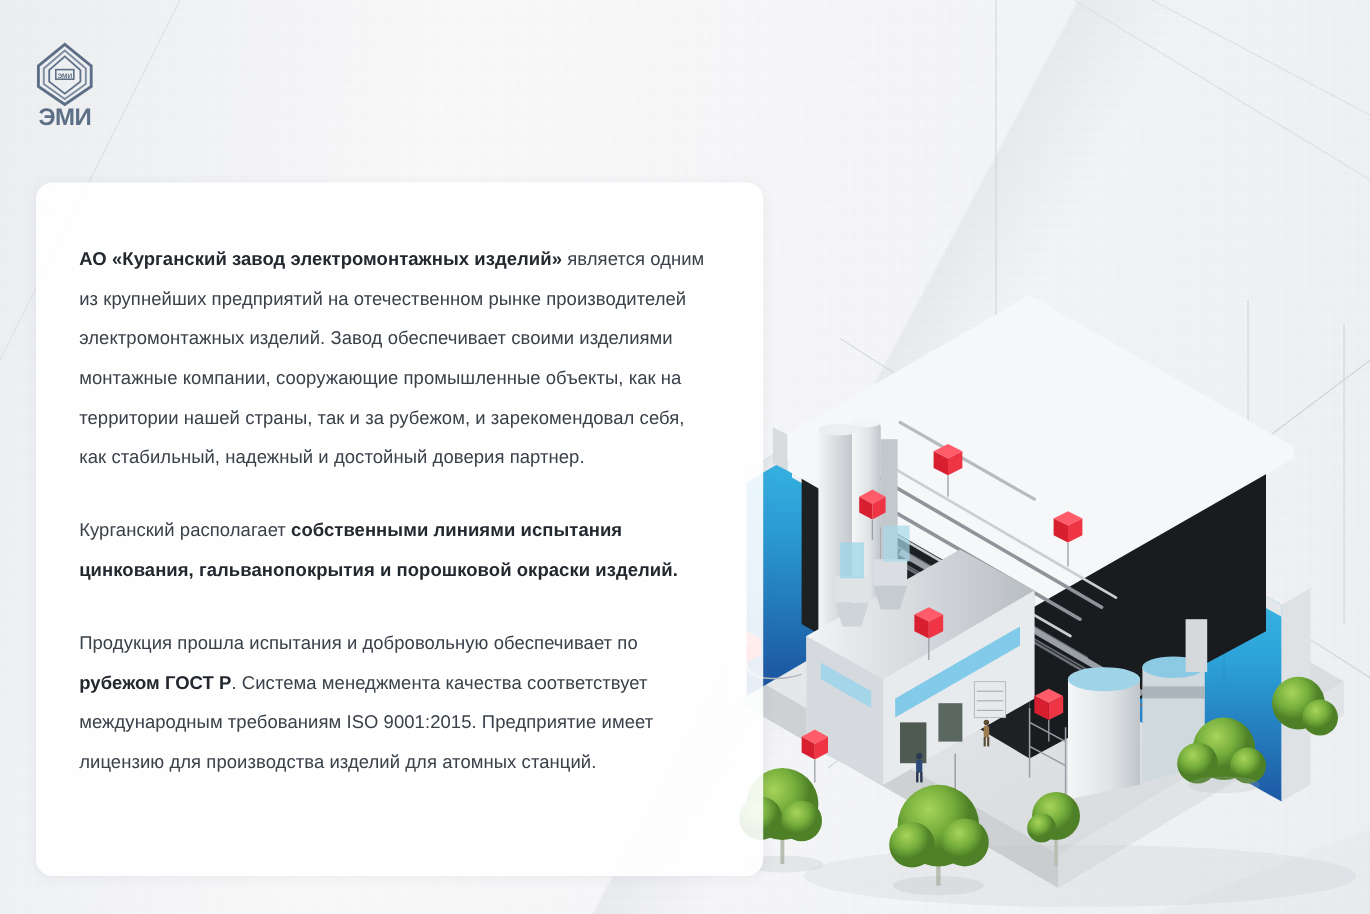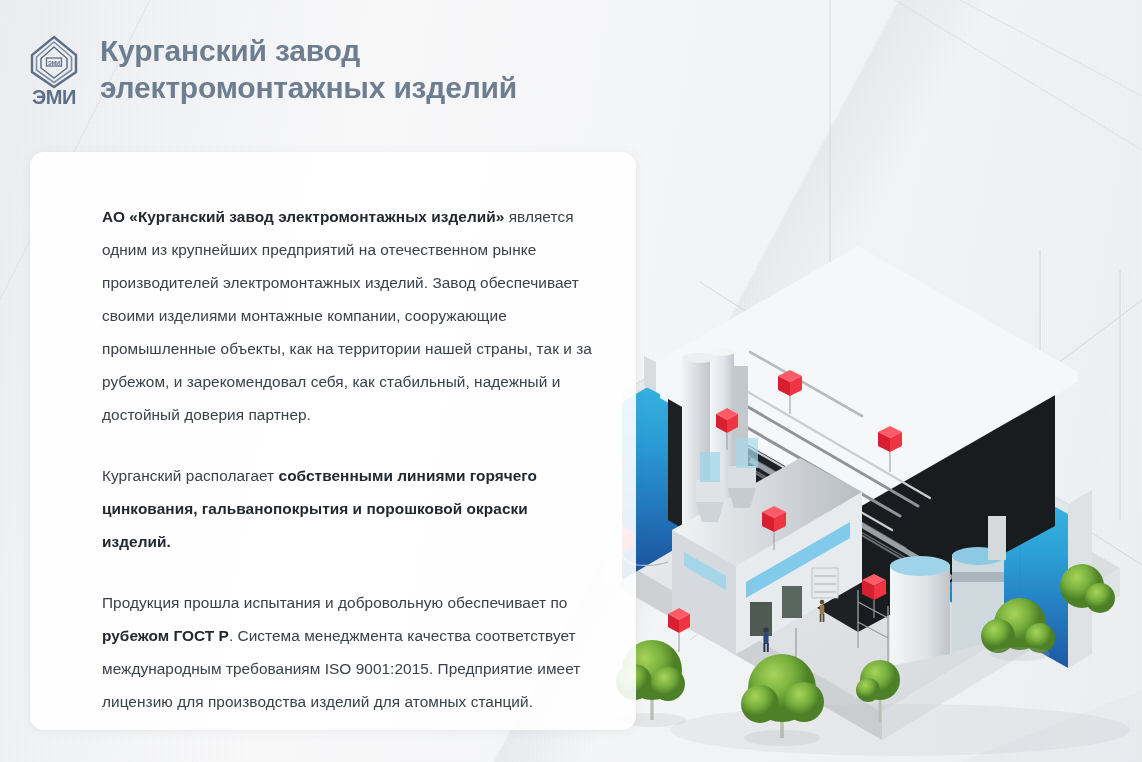--- a/index.html
+++ b/index.html
@@ -43,21 +43,21 @@
   }
   #header-title .ln{ display:block; white-space:nowrap; }
 
   
   #text-card{
     position:absolute; left:30px; top:152px; width:606px; height:578px;
     background:rgba(255,255,255,.90);
     border-radius:14px;
     box-shadow:0 1px 10px rgba(120,130,145,.10);
     z-index:5;
-    padding:48px 44px 0 72px;
+    padding:48px 44px 0 36px;
   }
   .para{
     color:#3b4149;
     font-size:15.4px;
     line-height:33px;
     letter-spacing:.05px;
   }
   .para + .para{ margin-top:28px; }
   .para b{ font-weight:bold; color:#23282f; }
 
@@ -101,34 +101,30 @@
       <path d="M26 8 L43.5 23 L43.5 36 L26 48.5 L8.5 36 L8.5 23 Z"></path>
     </g>
     <g fill="none" stroke="#5d6f86" stroke-width="1.5">
       <path d="M26 13 L39 24.5 L39 34 L26 44 L13 34 L13 24.5 Z"></path>
     </g>
     <rect x="18.5" y="24" width="15" height="8" fill="none" stroke="#5d6f86" stroke-width="1.3"></rect>
     <text x="26" y="30.6" font-family="'Liberation Sans',sans-serif" font-size="5.4" font-weight="bold" fill="#5d6f86" text-anchor="middle">ЭМИ</text>
     <text x="26" y="70" font-family="'Liberation Sans',sans-serif" font-size="20" font-weight="bold" fill="#5d6f86" text-anchor="middle" letter-spacing="-.5">ЭМИ</text>
   </svg>
 
-  <div id="header-title">
-    <span class="ln">Курганский завод</span>
-    <span class="ln">электромонтажных изделий</span>
-  </div>
 </div>
 
 <div id="text-card">
 
   <p class="para">
     <b>АО «Курганский завод электромонтажных изделий»</b><span> является одним из крупнейших предприятий на отечественном рынке производителей электромонтажных изделий. Завод обеспечивает своими изделиями монтажные компании, сооружающие промышленные объекты, как на территории нашей страны, так и за рубежом, и зарекомендовал себя, как стабильный, надежный и достойный доверия партнер.</span>
   </p>
 
   <p class="para">
-    <span>Курганский располагает </span><b>собственными линиями горячего цинкования, гальванопокрытия и порошковой окраски изделий.</b>
+    <span>Курганский располагает </span><b>собственными линиями испытания цинкования, гальванопокрытия и порошковой окраски изделий.</b>
   </p>
 
   <p class="para">
     <span>Продукция прошла испытания и добровольную обеспечивает по </span><b>рубежом ГОСТ Р</b><span>. Система менеджмента качества соответствует международным требованиям ISO 9001:2015. Предприятие имеет лицензию для производства изделий для атомных станций.</span>
   </p>
 </div>
 
 <div id="illustration">
 <svg viewBox="0 0 542 532">
   <defs>

